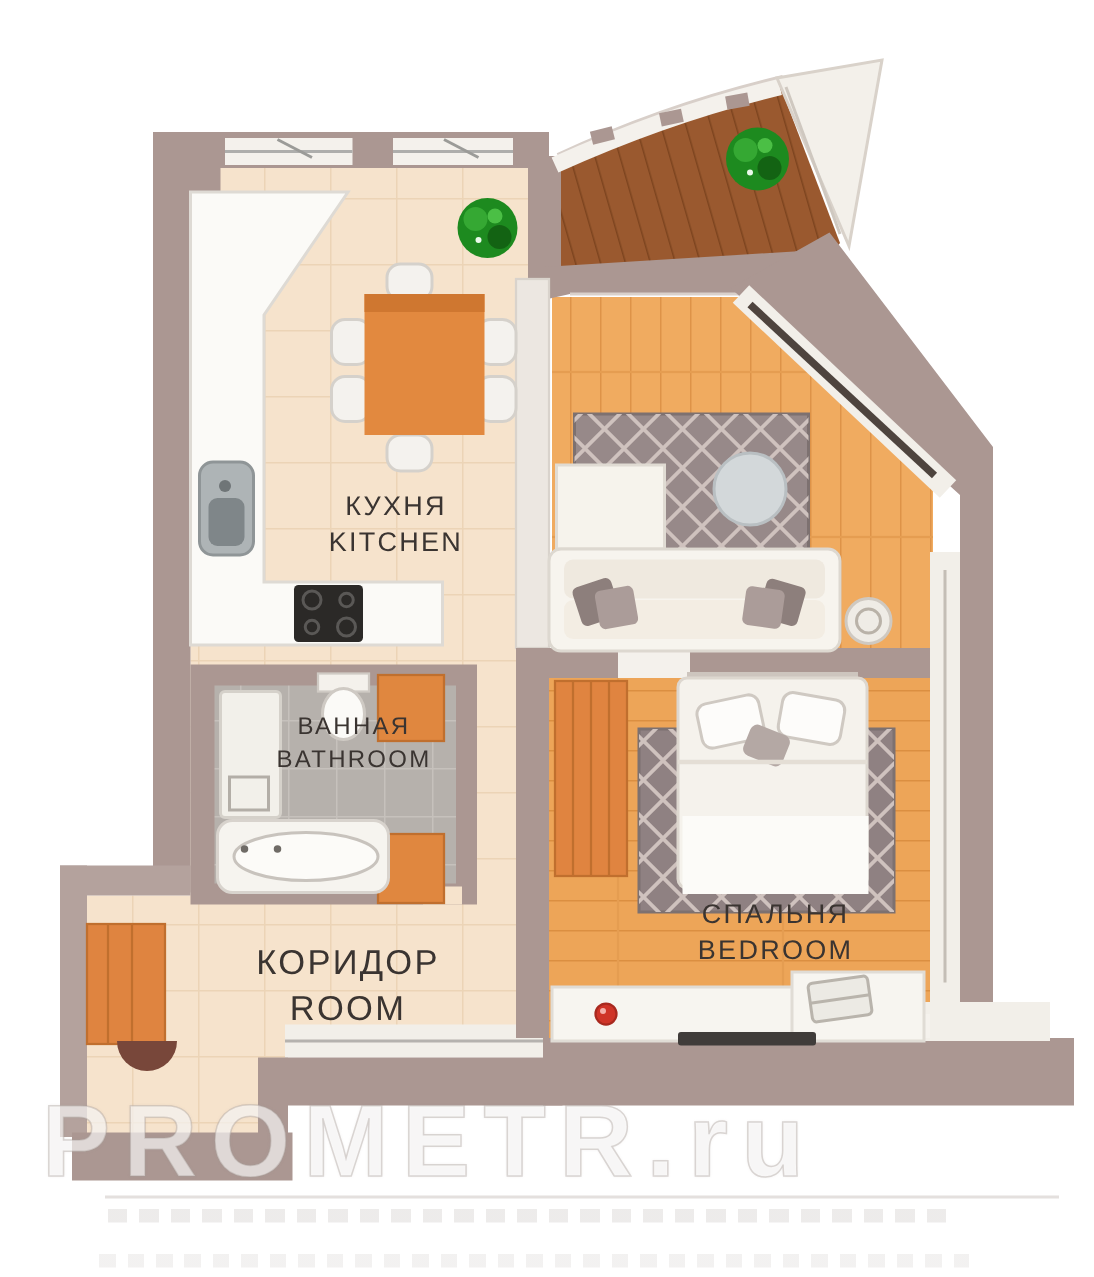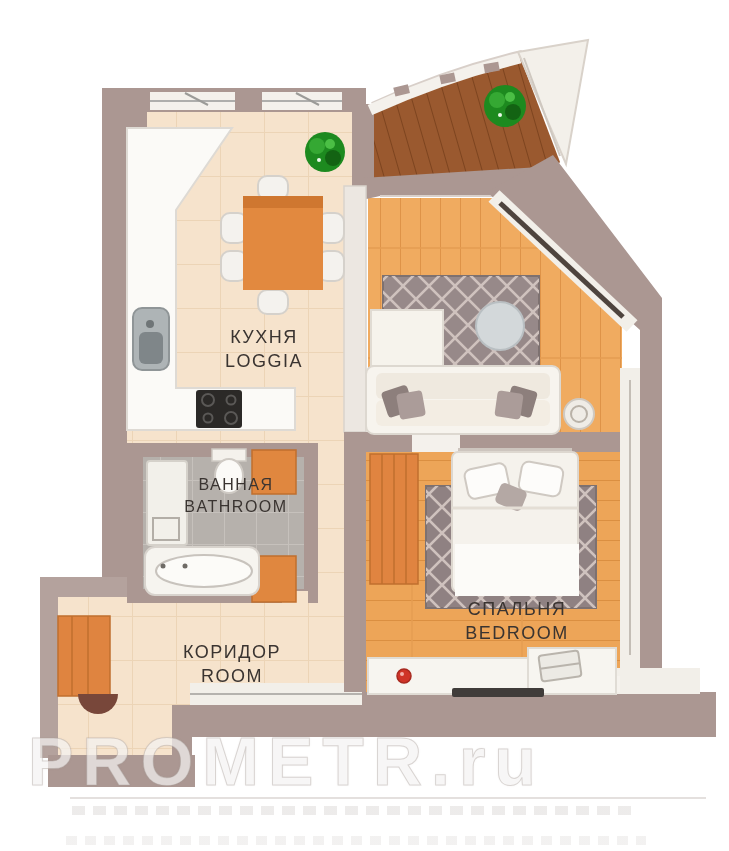--- a/index.html
+++ b/index.html
@@ -10,21 +10,21 @@
               letter-spacing:1.5px;white-space:nowrap;pointer-events:none;}
   .room-label .ru{display:block;}
   .room-label .en{display:block;}
   .lbl-dark{color:#3a3431;}
   .lbl-brown{color:#573b30;}
   .lbl-loggia{font-size:17px;top:106px;left:445px;}
   .lbl-living{font-size:19px;top:227px;left:438px;}
   .lbl-kitchen{font-size:18px;top:325px;left:264px;text-align:center;}
   .lbl-bath{font-size:16px;top:474px;left:236px;}
   .lbl-bed{font-size:18px;top:549px;left:517px;margin-top:48px;}
-  .lbl-hall{font-size:18px;top:640px;left:232px;}
+  .lbl-hall{font-size:23px;top:626px;left:232px;}
   .watermark{position:absolute;left:28px;top:722px;width:690px;font-size:68px;font-weight:bold;
              letter-spacing:9px;color:rgba(255,255,255,0.62);
              -webkit-text-stroke:1px rgba(166,154,150,0.38);
              text-shadow:0 0 2px rgba(170,158,154,0.25);pointer-events:none;}
   .wm-rule{position:absolute;left:70px;top:797px;width:636px;height:2px;
            background:rgba(205,198,195,0.55);}
   .wm-smalltext{position:absolute;left:72px;top:806px;width:560px;height:9px;opacity:0.5;
       background:repeating-linear-gradient(90deg,rgba(190,184,181,0.55) 0 13px,transparent 13px 21px);}
   .wm-smalltext2{position:absolute;left:66px;top:836px;width:580px;height:9px;opacity:0.35;
       background:repeating-linear-gradient(90deg,rgba(190,184,181,0.55) 0 11px,transparent 11px 19px);}
@@ -249,21 +249,21 @@
   <g>
     <rect x="58" y="616" width="52" height="80" fill="#df8440" stroke="#c06f2e" stroke-width="1.5"></rect>
     <line x1="72" y1="616" x2="72" y2="696" stroke="#c06f2e" stroke-width="1.5"></line>
     <line x1="88" y1="616" x2="88" y2="696" stroke="#c06f2e" stroke-width="1.5"></line>
     <path d="M78,694 A20,20 0 0 0 118,694 Z" fill="#78473a"></path>
   </g>
 </svg>
 
 <div class="room-label lbl-kitchen lbl-dark">
   <span class="ru">КУХНЯ</span>
-  <span class="en">LOGGIA</span>
+  <span class="en">KITCHEN</span>
 </div>
 <div class="room-label lbl-bath lbl-dark">
   <span class="ru">ВАННАЯ</span>
   <span class="en">BATHROOM</span>
 </div>
 <div class="room-label lbl-bed lbl-dark">
   <span class="ru">СПАЛЬНЯ</span>
   <span class="en">BEDROOM</span>
 </div>
 <div class="room-label lbl-hall lbl-dark">

